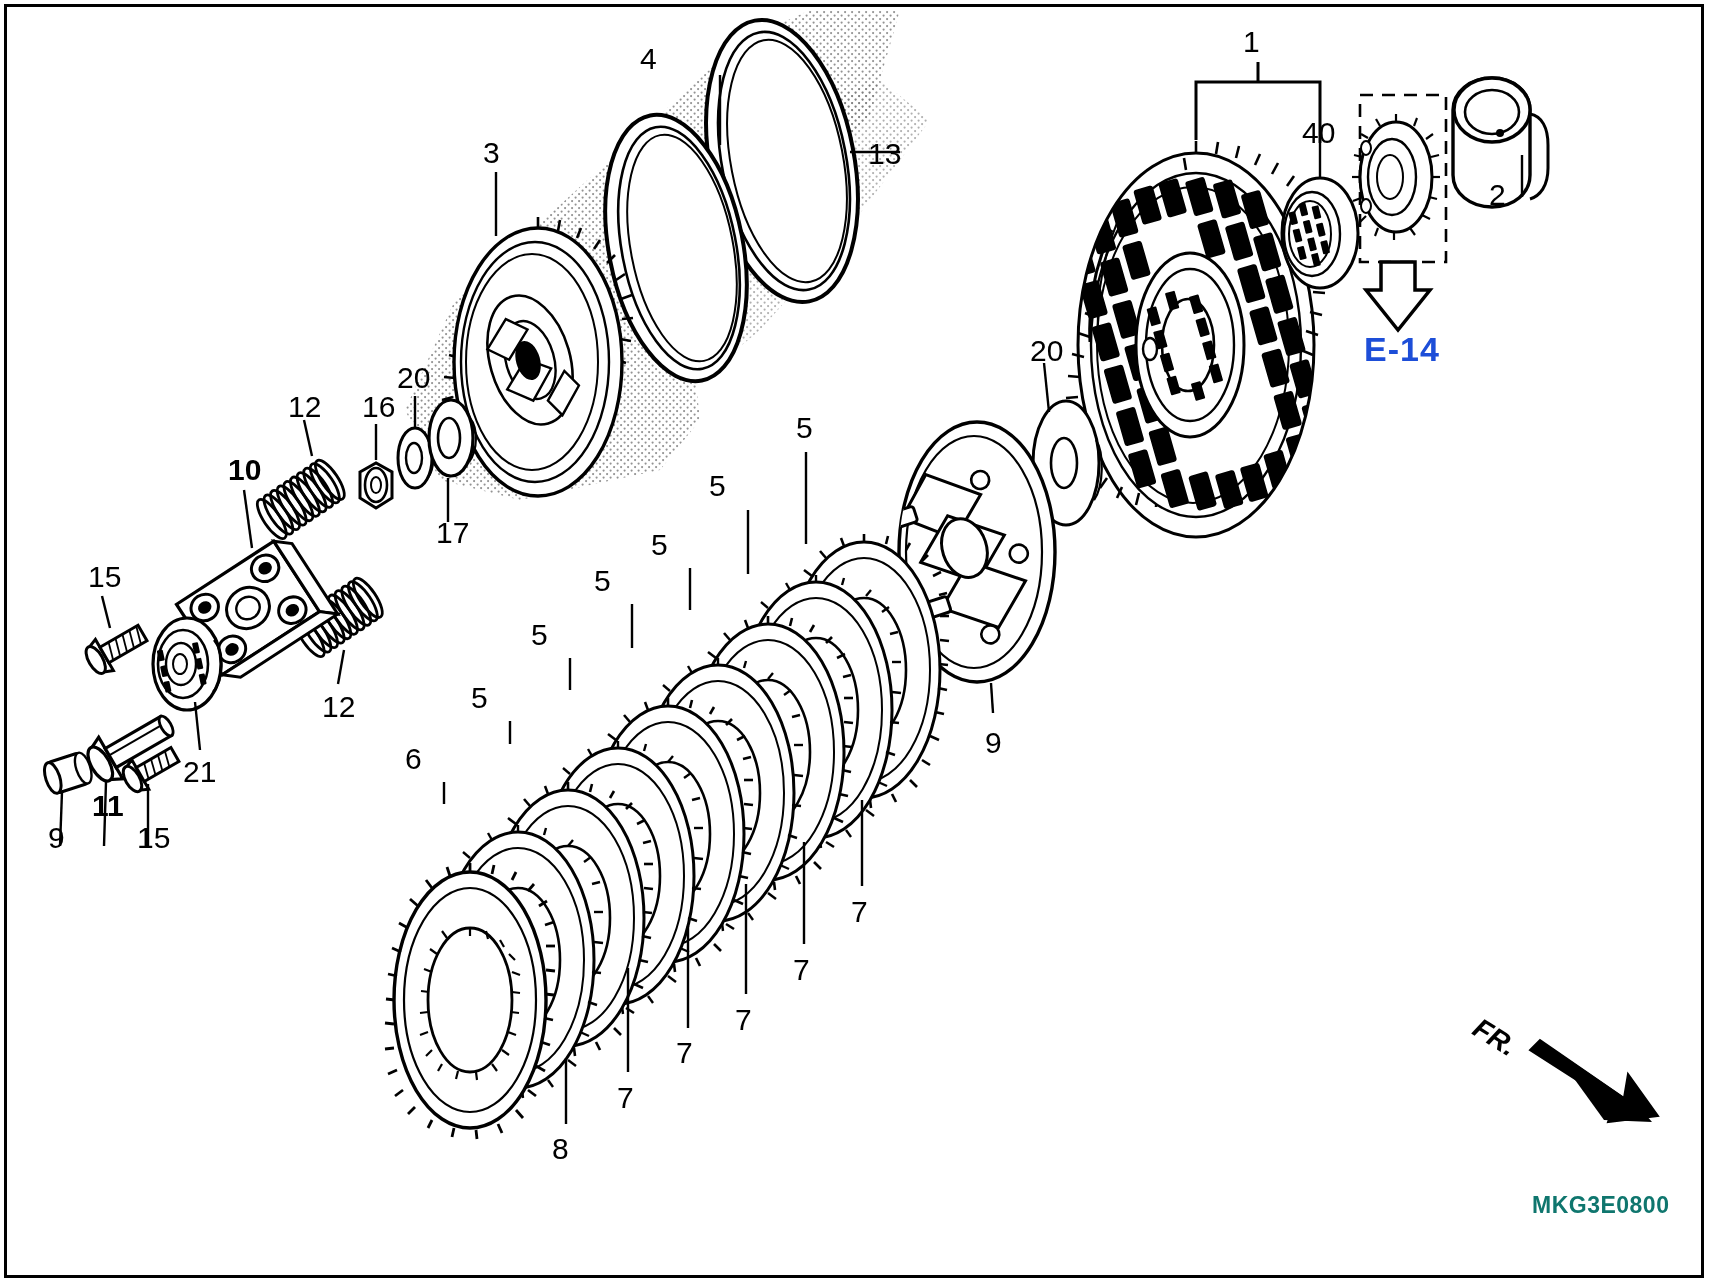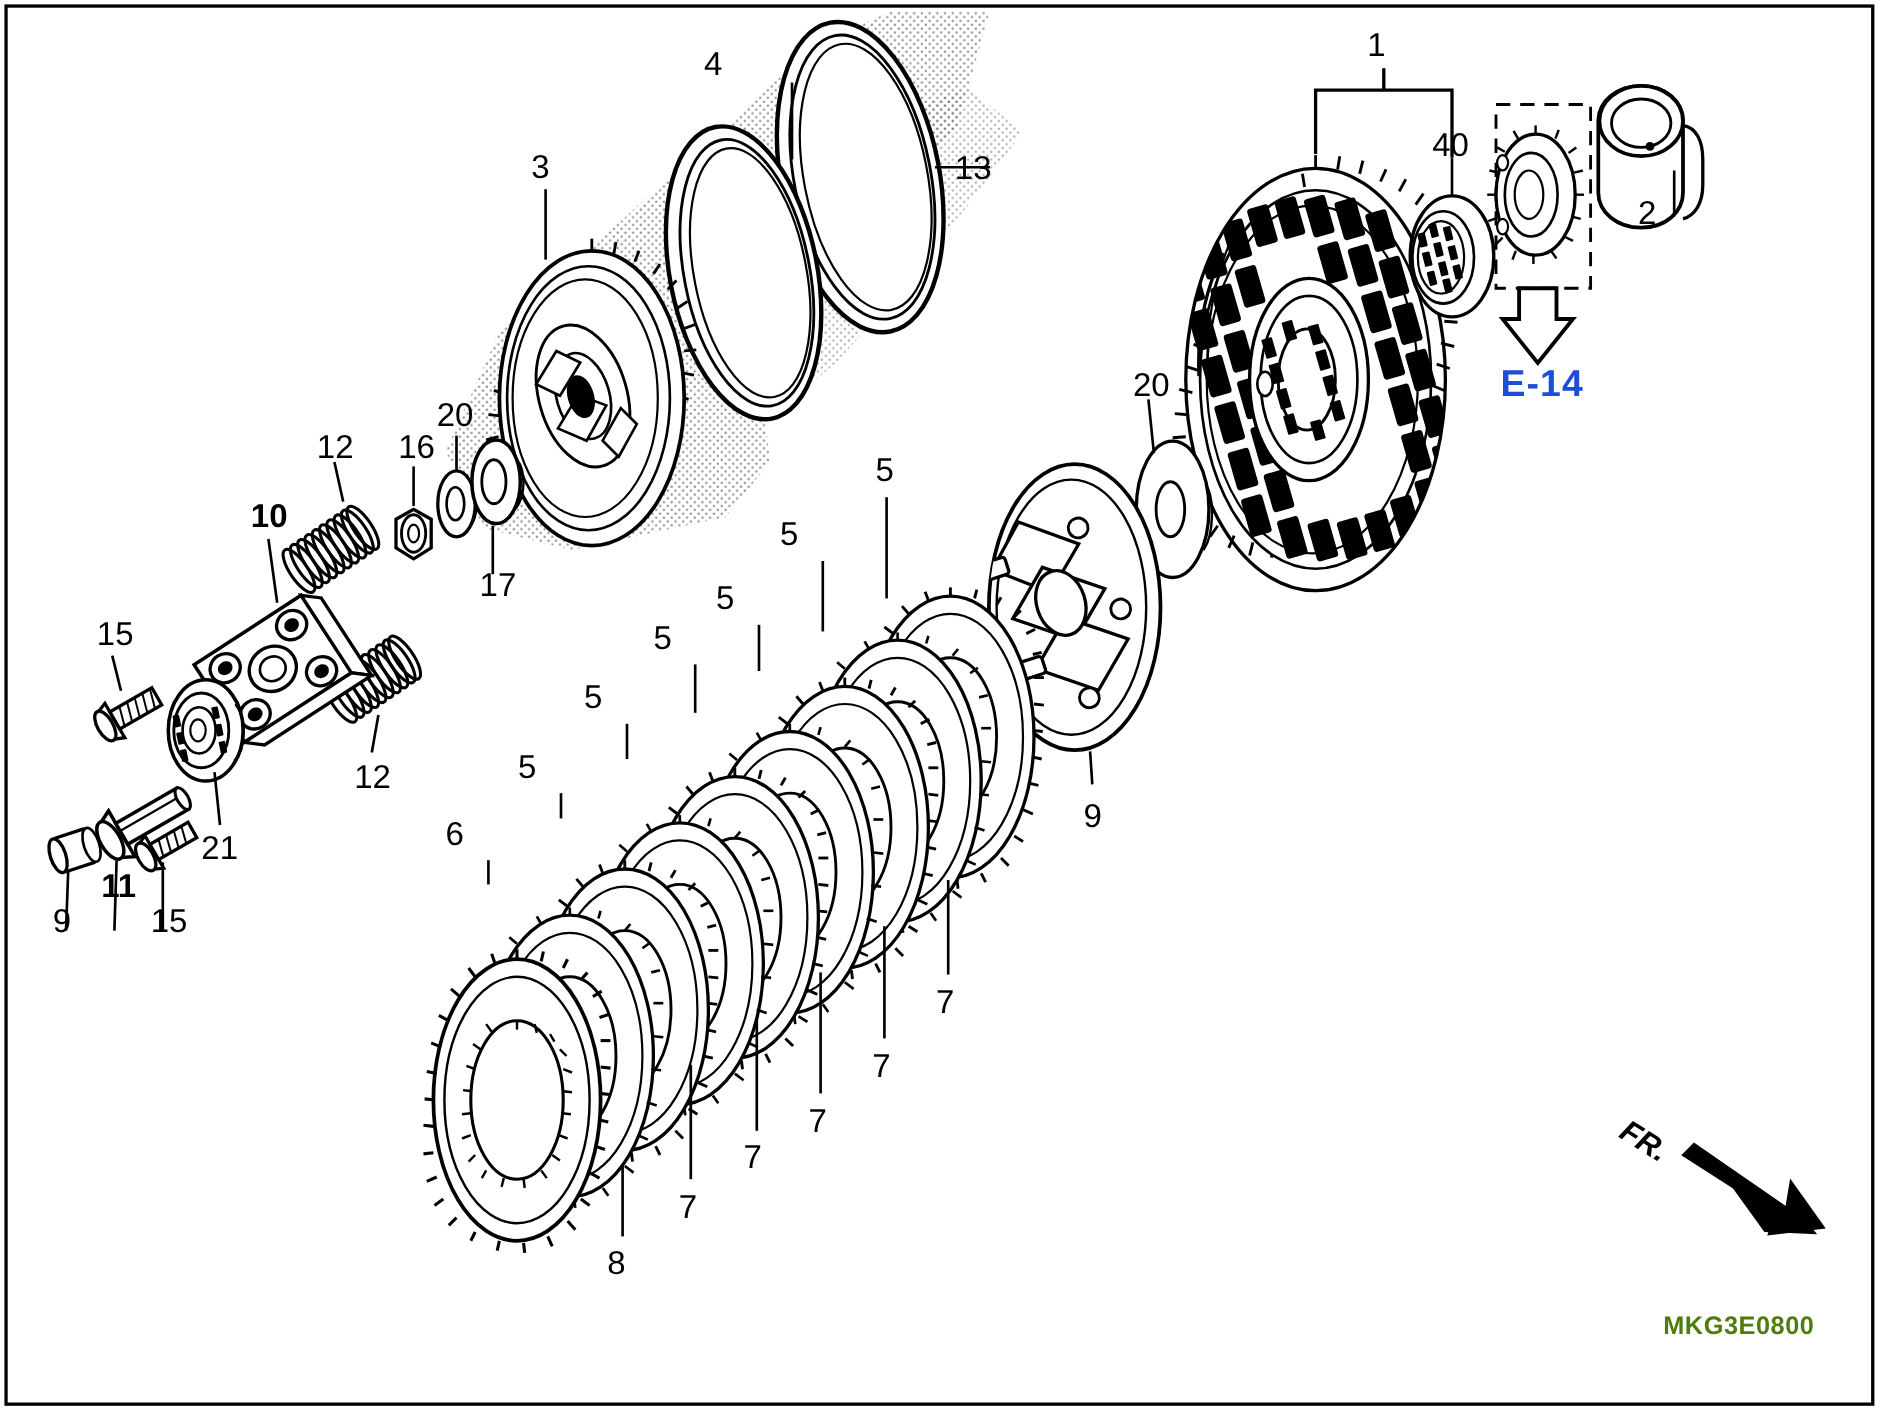--- a/index.html
+++ b/index.html
@@ -51,21 +51,22 @@
     color:#000;
     transform:rotate(32deg);
     transform-origin:left top;
   }
   .diagcode{
     position:absolute;
     font-family:"Liberation Sans", sans-serif;
     font-size:23px;
     font-weight:bold;
     letter-spacing:0.5px;
-    color:#4d7c0f;
+    color:#0f766e;
+    margin-left:20px;
   }
 </style>
 </head>
 <body>
 
 <div id="page">
 
   <div id="frame"></div>
 
   <svg id="art" viewBox="0 0 1711 1283">

